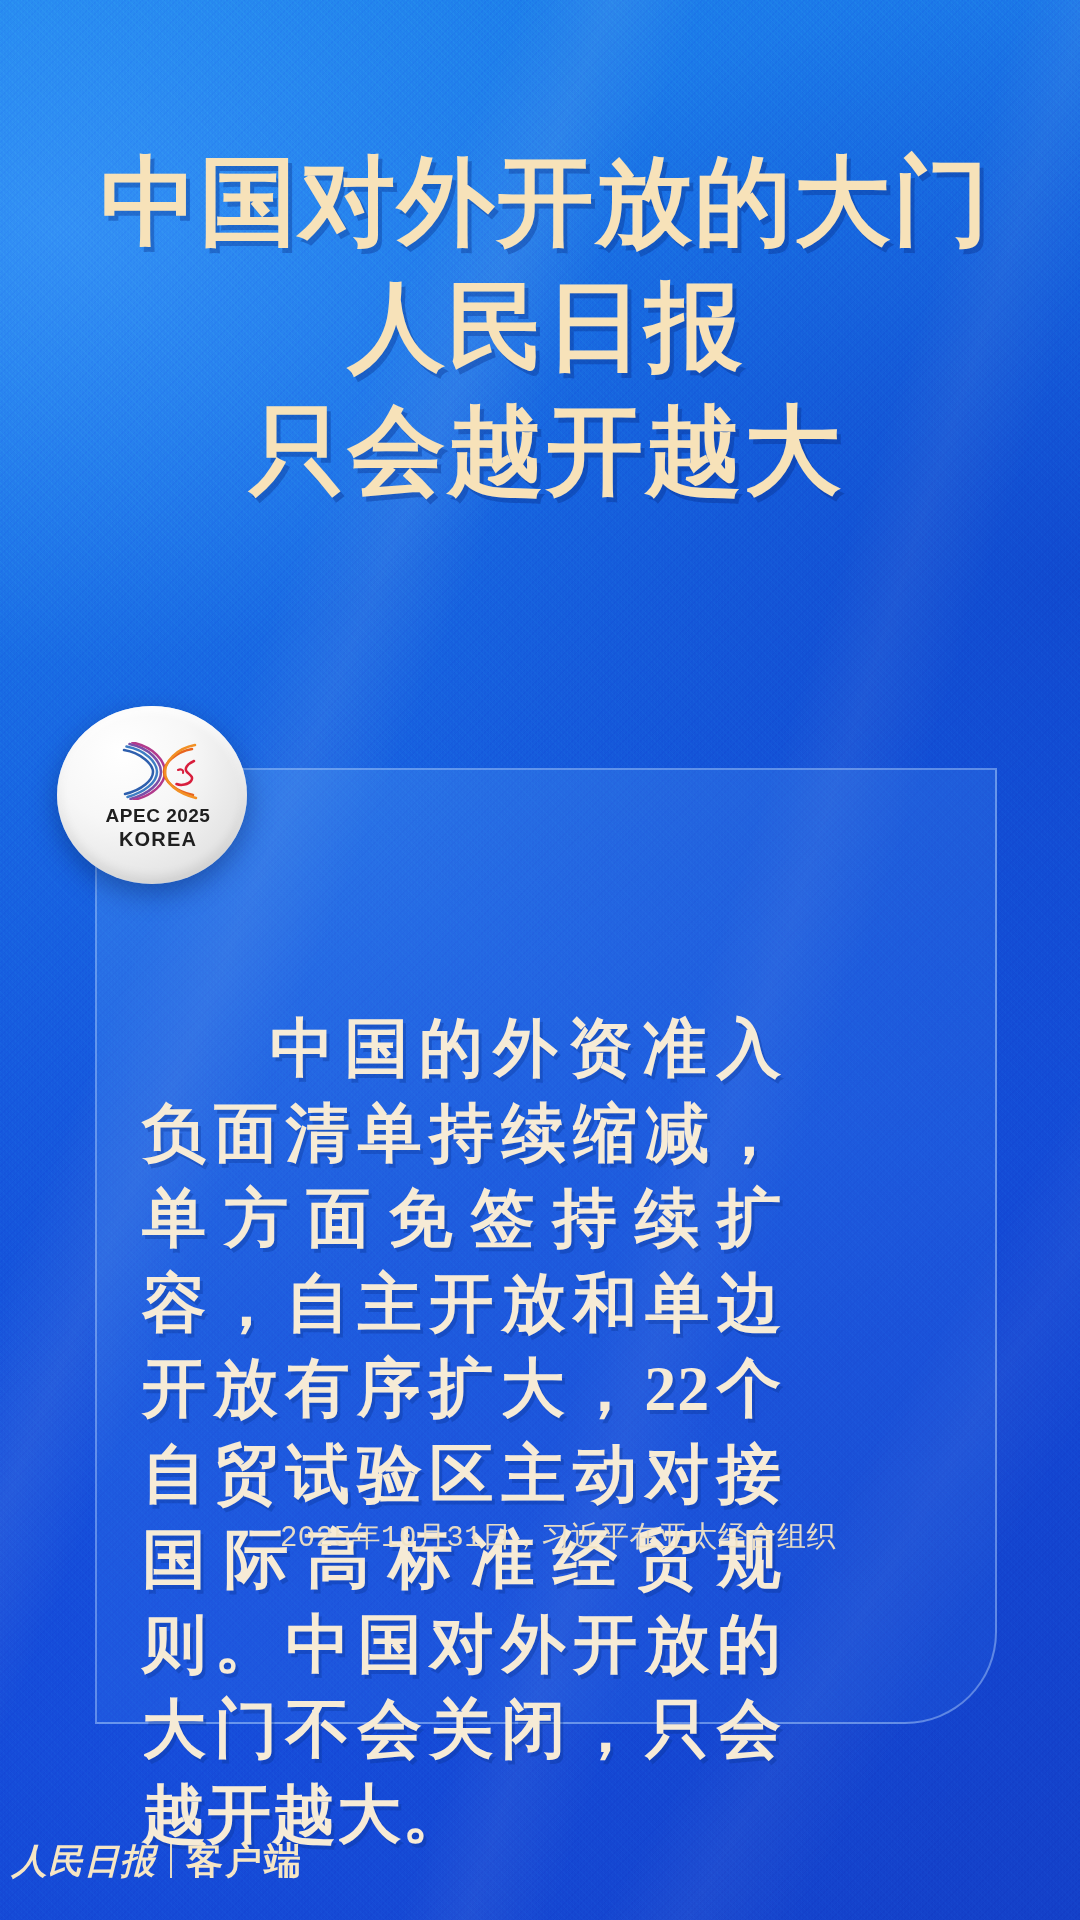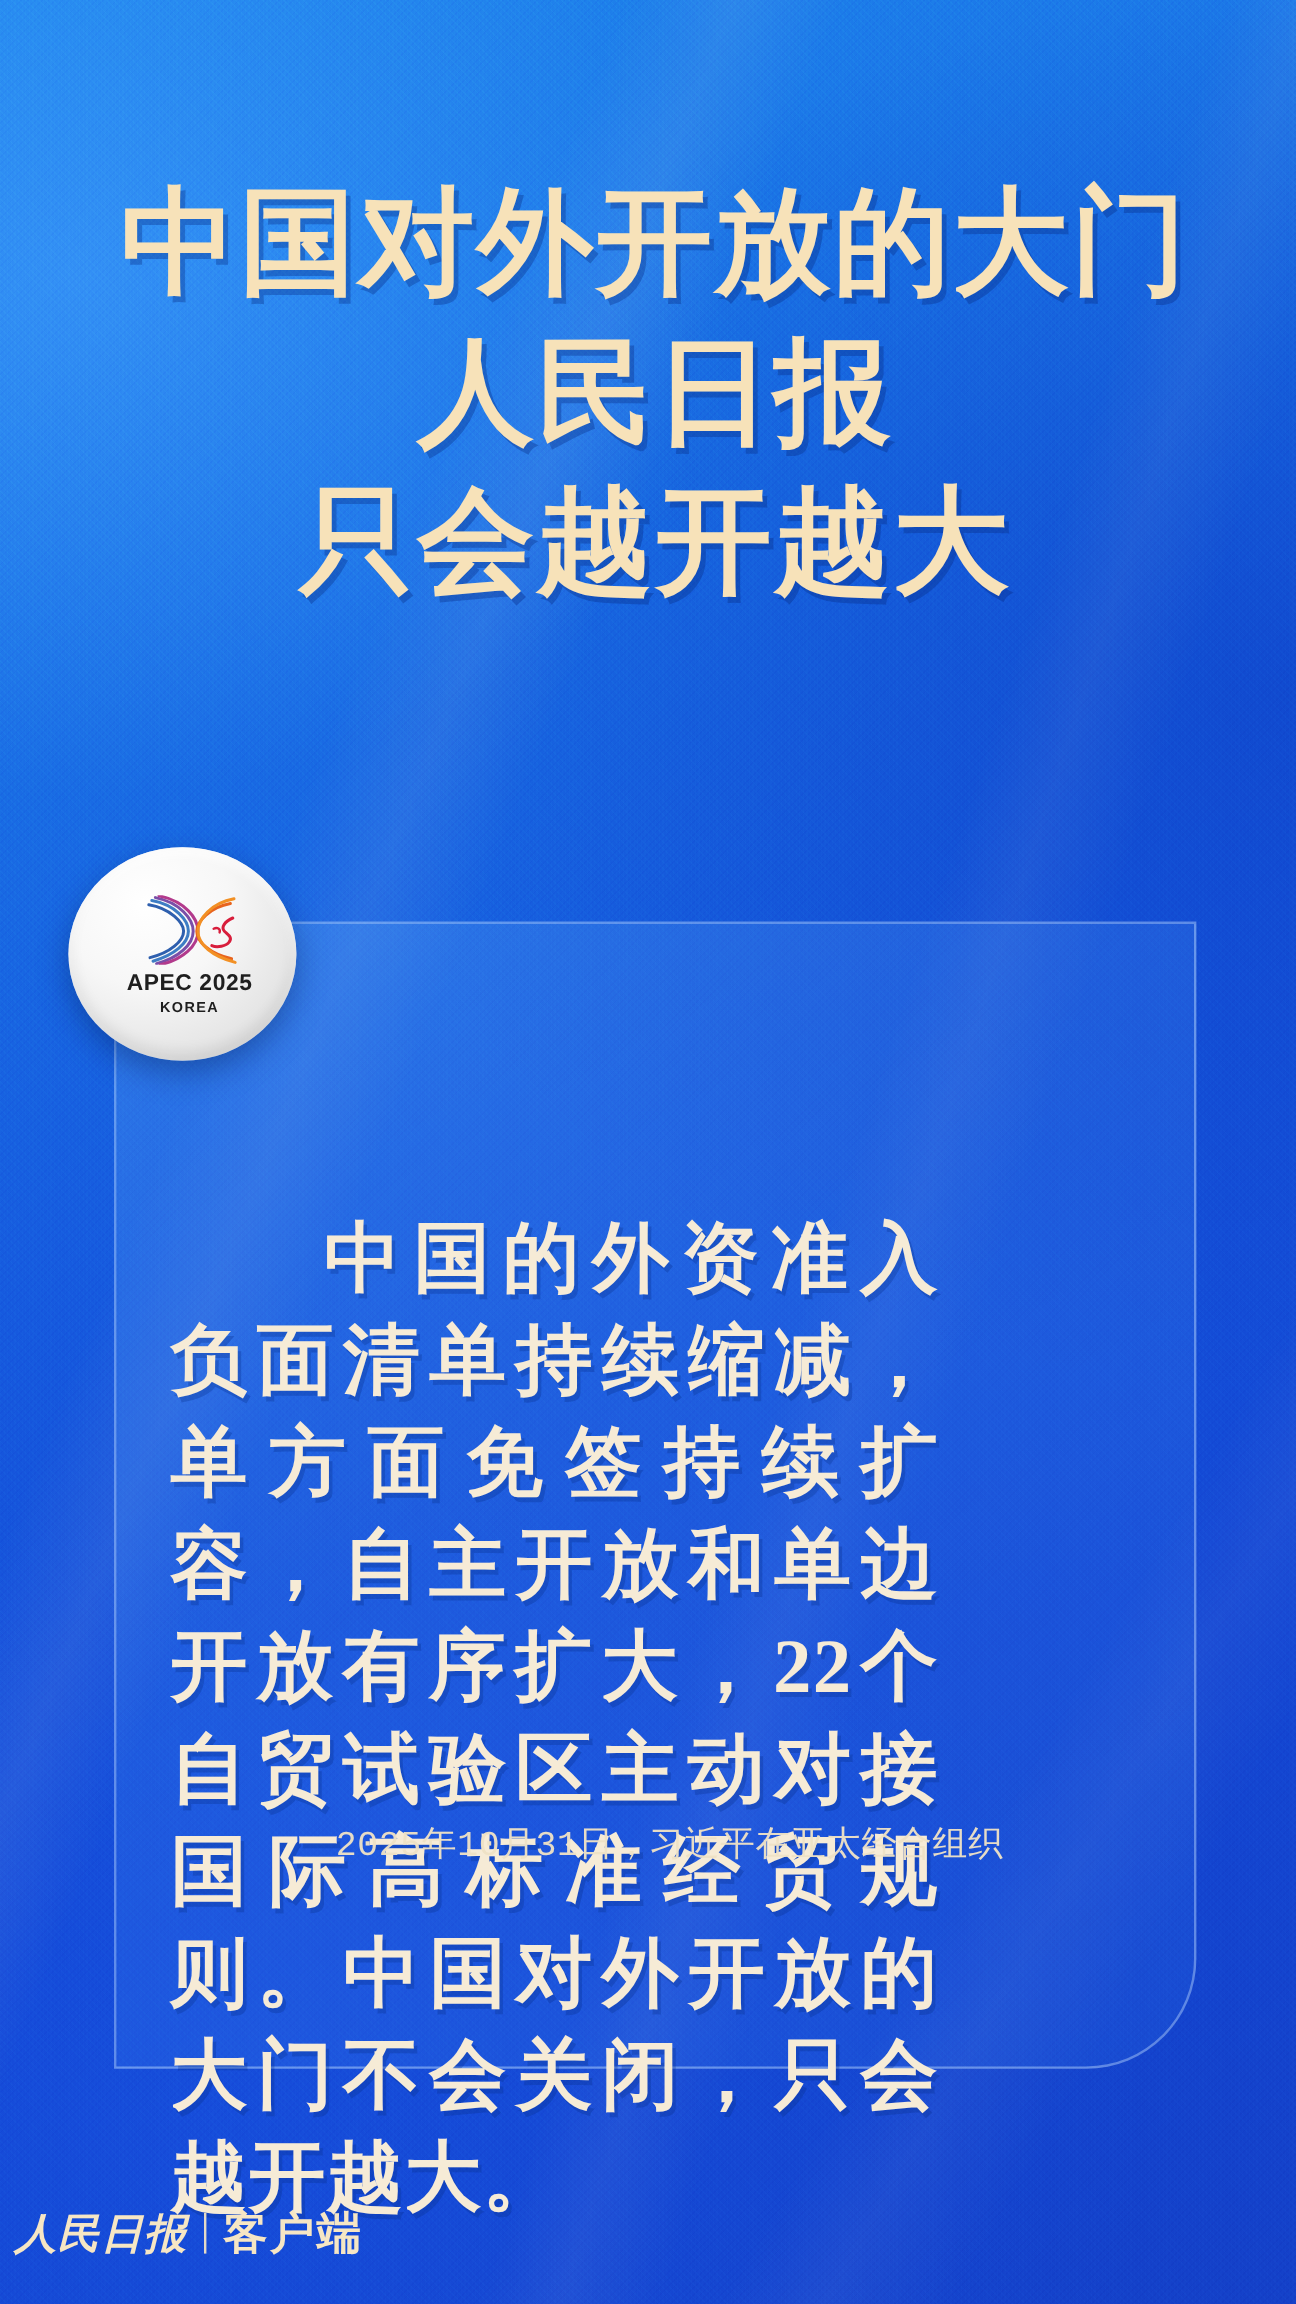--- a/index.html
+++ b/index.html
@@ -67,21 +67,21 @@
     z-index:9;
     display:flex;flex-direction:column;align-items:center;justify-content:center;
   }
   #apec-badge .mark{width:106px;height:58px;margin-top:2px;}
   #apec-badge .t1{
     font-family:"Liberation Sans","DejaVu Sans",sans-serif;
     font-weight:bold;font-size:19px;color:#1f1f1f;letter-spacing:.5px;margin-top:5px;
   }
   #apec-badge .t2{
     font-family:"Liberation Sans","DejaVu Sans",sans-serif;
-    font-weight:bold;font-size:12px;color:#1f1f1f;letter-spacing:1.2px;margin-top:1px;
+    font-weight:bold;font-size:20px;color:#1f1f1f;letter-spacing:1.2px;margin-top:1px;
   }
 
   
   #quote{
     left:130px;top:1006px;width:640px;
     color:#F6EBD6;
     font-family:"Liberation Serif","DejaVu Serif",serif;
     font-weight:bold;
     font-size:64px;line-height:1.33;
     letter-spacing:1px;

